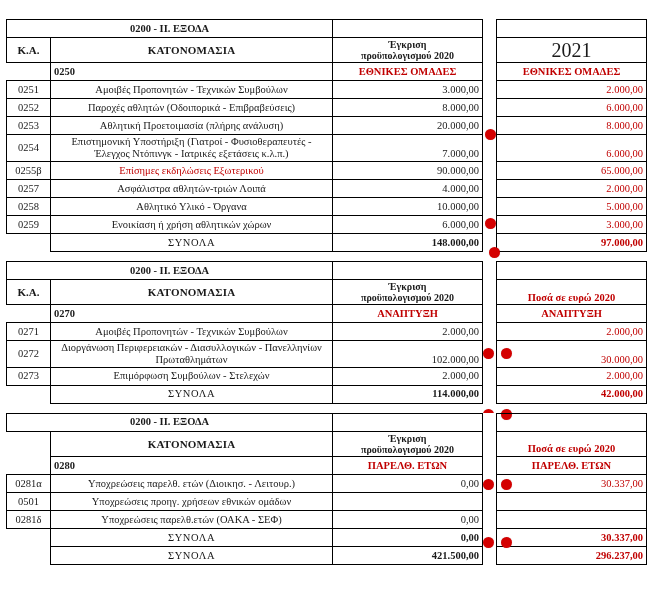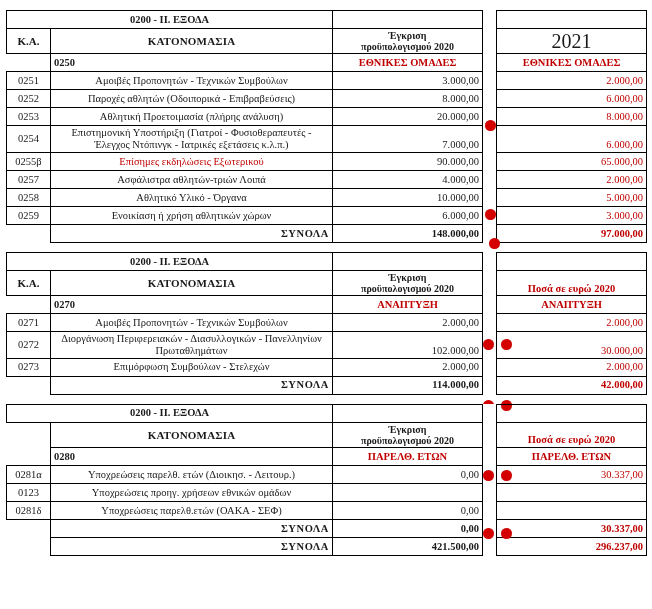--- a/index.html
+++ b/index.html
@@ -12,21 +12,21 @@
     height: 609px;
     font-family: "Liberation Serif", serif;
     color: #1a1a1a;
     overflow: hidden;
   }
   .page {
     position: relative;
     width: 652px;
     height: 609px;
     box-sizing: border-box;
-    padding: 10px 6px 0 6px;
+    padding: 19px 6px 0 6px;
   }
   table.grid {
     border-collapse: collapse;
     width: 640px;
     table-layout: fixed;
     font-size: 10.5px;
   }
   table.grid td {
     border: 1px solid #000000;
     padding: 1px 3px;
@@ -94,22 +94,22 @@
     color: #c00000;
     font-size: 10.5px;
   }
   .amt-red-b {
     text-align: right;
     color: #c00000;
     font-size: 10.5px;
     font-weight: bold;
   }
   .totals-label {
-    text-align: right;
-    font-weight: bold;
+    text-align: center;
+    font-weight: normal;
     letter-spacing: .6px;
     font-size: 10.5px;
   }
   .mono-amt {
     text-align: right;
     font-size: 10.5px;
   }
   .mono-amt.b { font-weight: bold; }
 
   .tall-254 td { height: 46px; }
@@ -348,21 +348,21 @@
       </tr>
 
       <tr>
         <td class="ctr">0281α</td>
         <td class="lft">Υποχρεώσεις παρελθ. ετών (Διοικησ. - Λειτουρ.)</td>
         <td class="mono-amt">0,00</td>
         <td class="gapcell"></td>
         <td class="amt-red">30.337,00</td>
       </tr>
       <tr>
-        <td class="ctr">0123</td>
+        <td class="ctr">0501</td>
         <td class="lft">Υποχρεώσεις προηγ. χρήσεων εθνικών  ομάδων</td>
         <td class="mono-amt"></td>
         <td class="gapcell"></td>
         <td class="amt-red"></td>
       </tr>
       <tr>
         <td class="ctr">0281δ</td>
         <td class="lft">Υποχρεώσεις παρελθ.ετών (ΟΑΚΑ - ΣΕΦ)</td>
         <td class="mono-amt">0,00</td>
         <td class="gapcell"></td>

